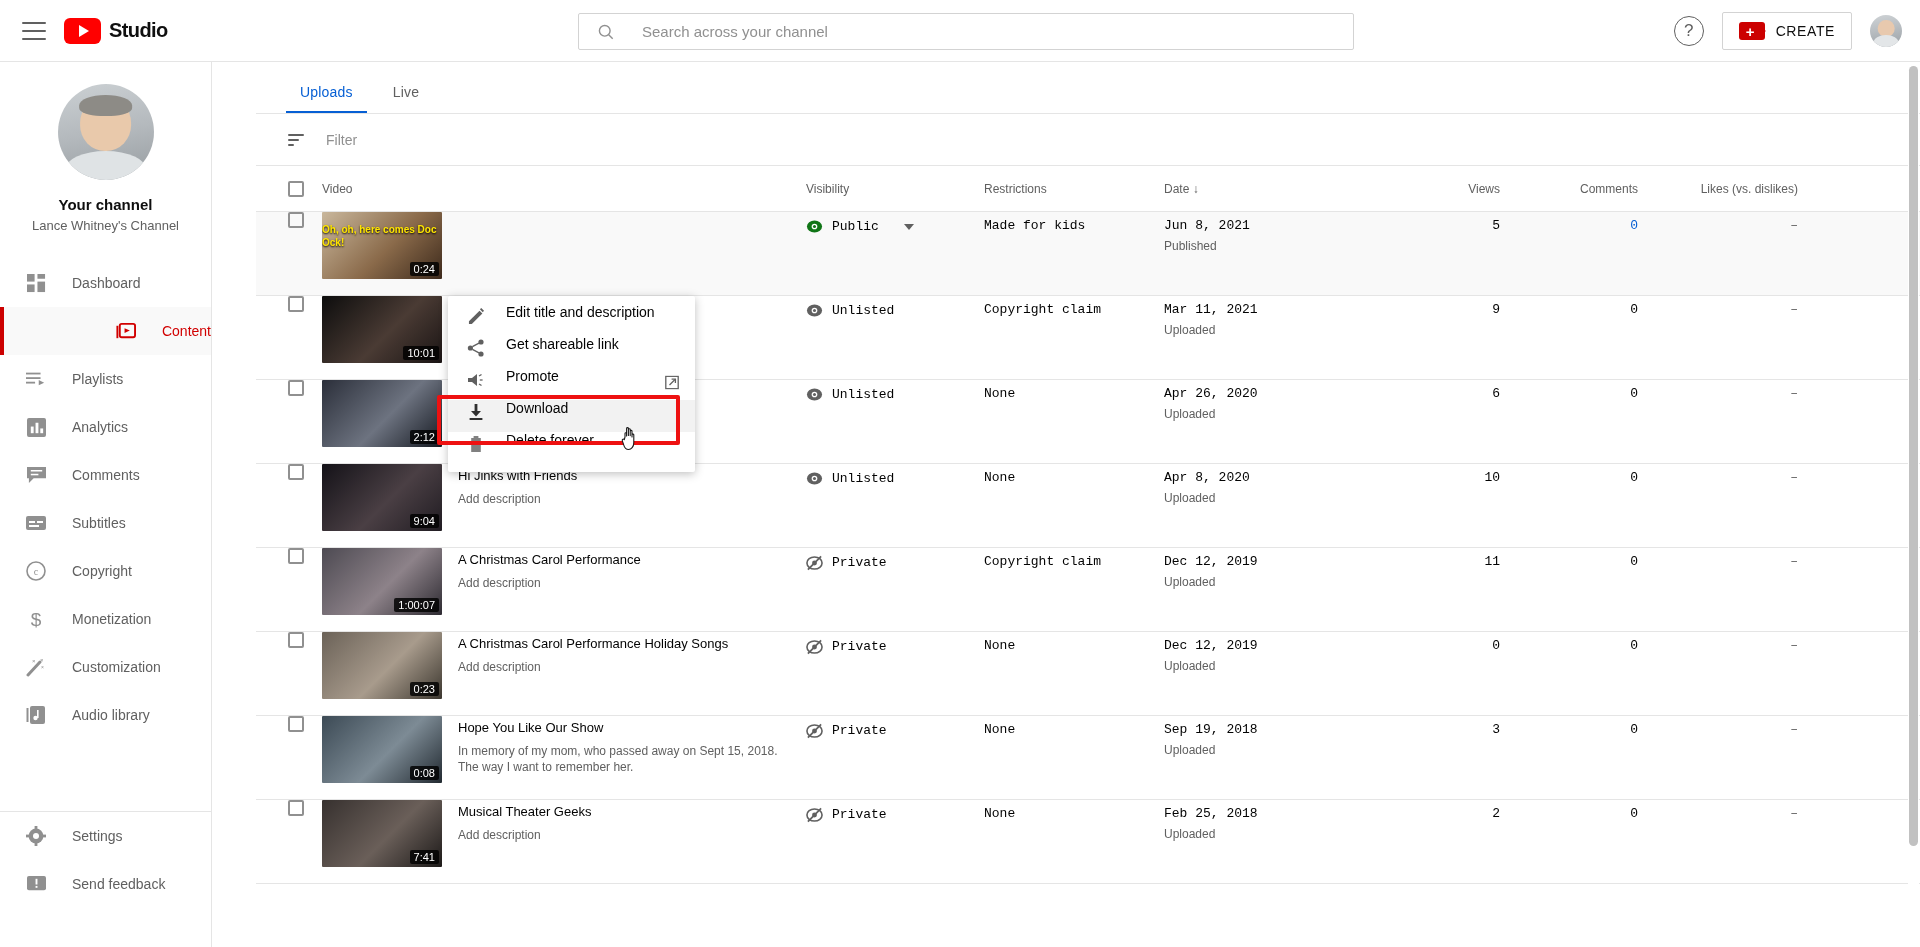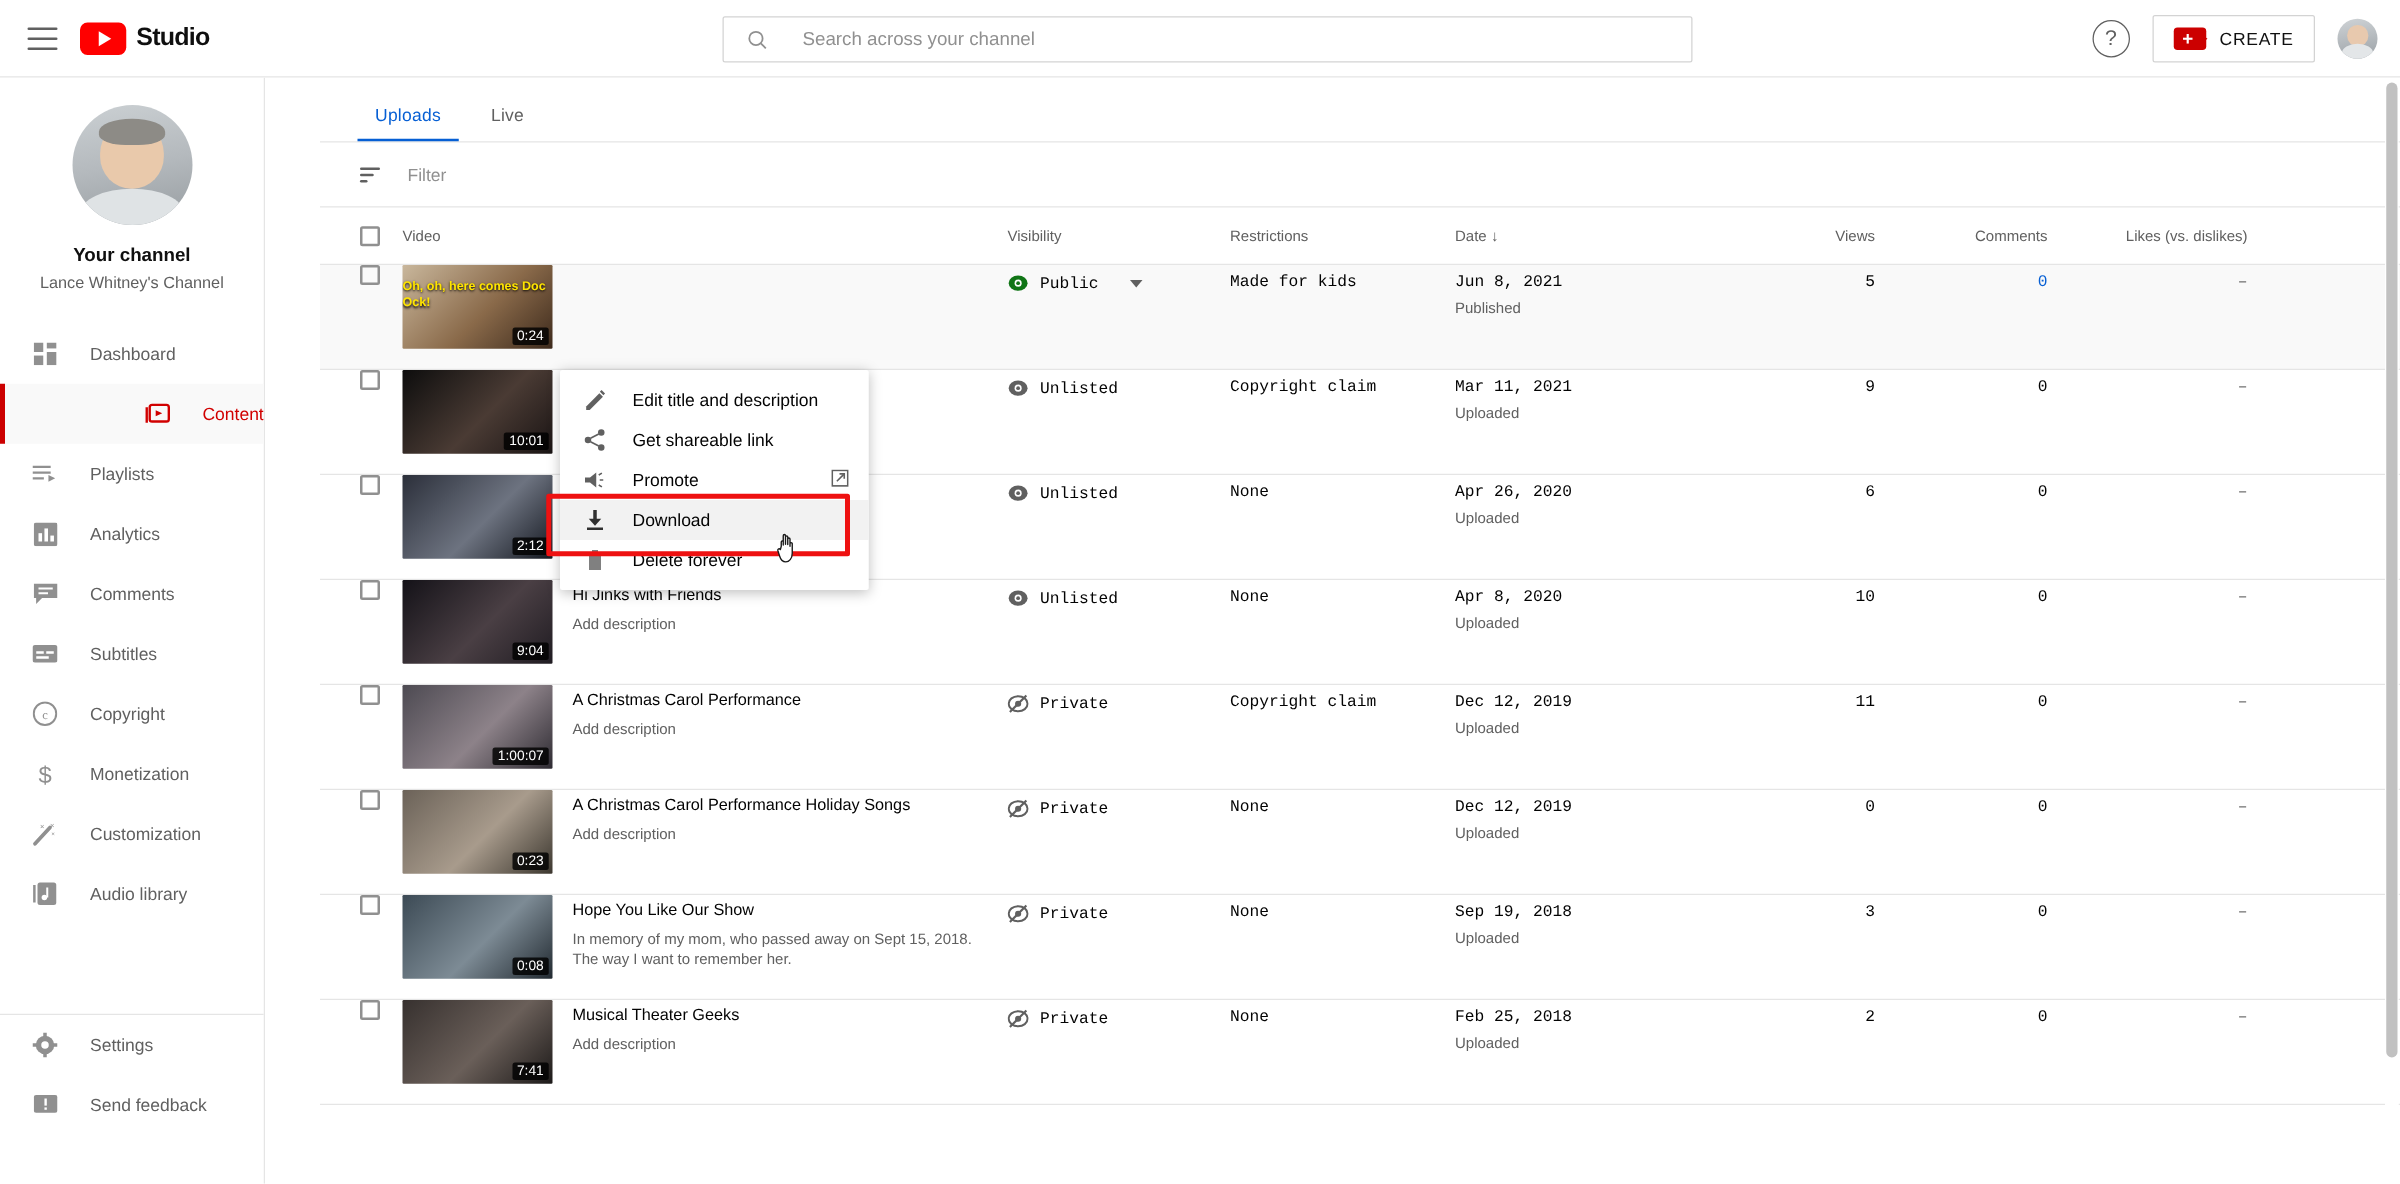--- a/index.html
+++ b/index.html
@@ -134,21 +134,21 @@
   .eye{ width:17px;height:17px; flex:0 0 17px; display:flex;align-items:center;justify-content:center;}
   .caret{ width:0;height:0;border-left:5px solid transparent;border-right:5px solid transparent;
     border-top:6px solid #606060; margin-left:16px; cursor:pointer;}
   .lnk{ color:#065fd4; }
   .dash{ color:#606060;}
 
   
   .ctxmenu{ position:absolute; left:448px; top:296px; width:247px;
     background:#fff; box-shadow:0 2px 10px rgba(0,0,0,.25); border-radius:2px;
     padding:8px 0; z-index:60;}
-  .ctxitem{ height:32px; display:flex; align-items:center; padding:0 16px; cursor:pointer;
+  .ctxitem{ height:32px; display:flex; align-items:flex-start; padding:0 16px; cursor:pointer;
     font-size:14px; color:#030303; position:relative;}
   .ctxitem .cico{ width:24px;height:24px;margin-right:18px;flex:0 0 24px;
     display:flex;align-items:center;justify-content:center;}
   .ctxitem.hl{ background:#f2f2f2;}
   .ext{ position:absolute; right:16px; top:50%; transform:translateY(-50%);}
   .redbox{ position:absolute; left:437px; top:395px; width:243px; height:50px;
     border:4px solid #EE1111; border-radius:2px; z-index:70; pointer-events:none;}
   .cursor{ position:absolute; left:621px; top:424px; z-index:80; pointer-events:none;}
 
   

